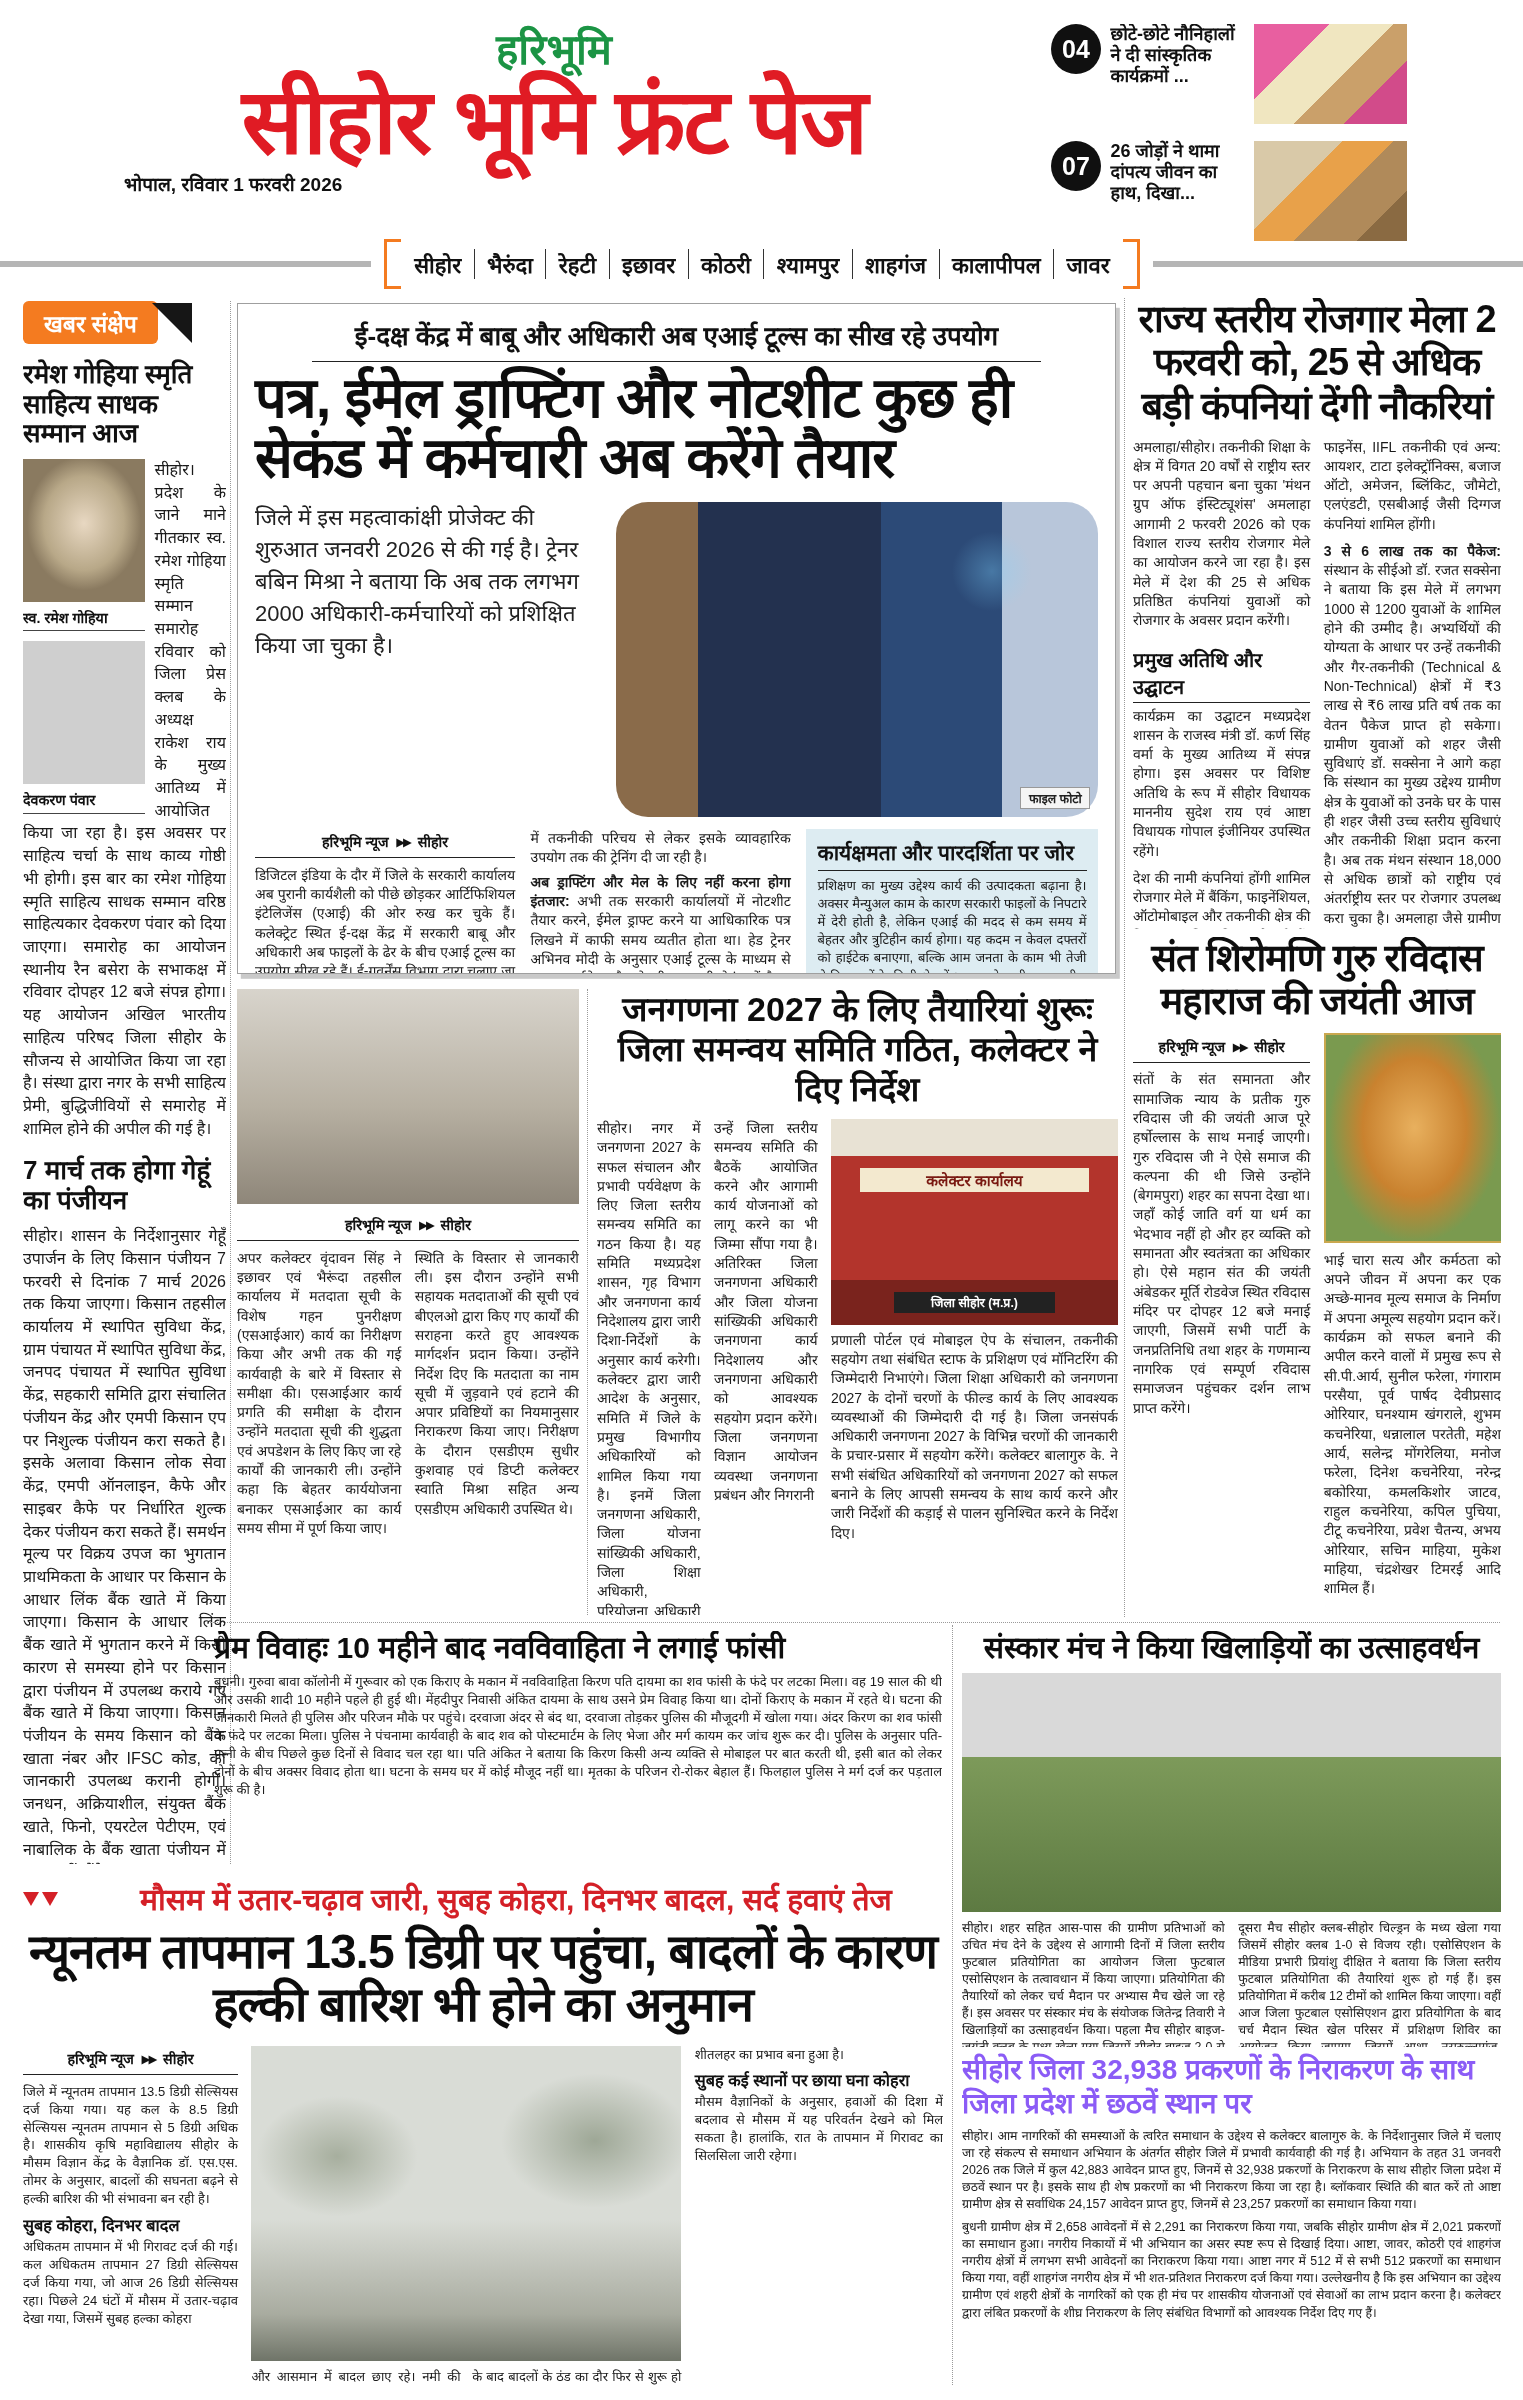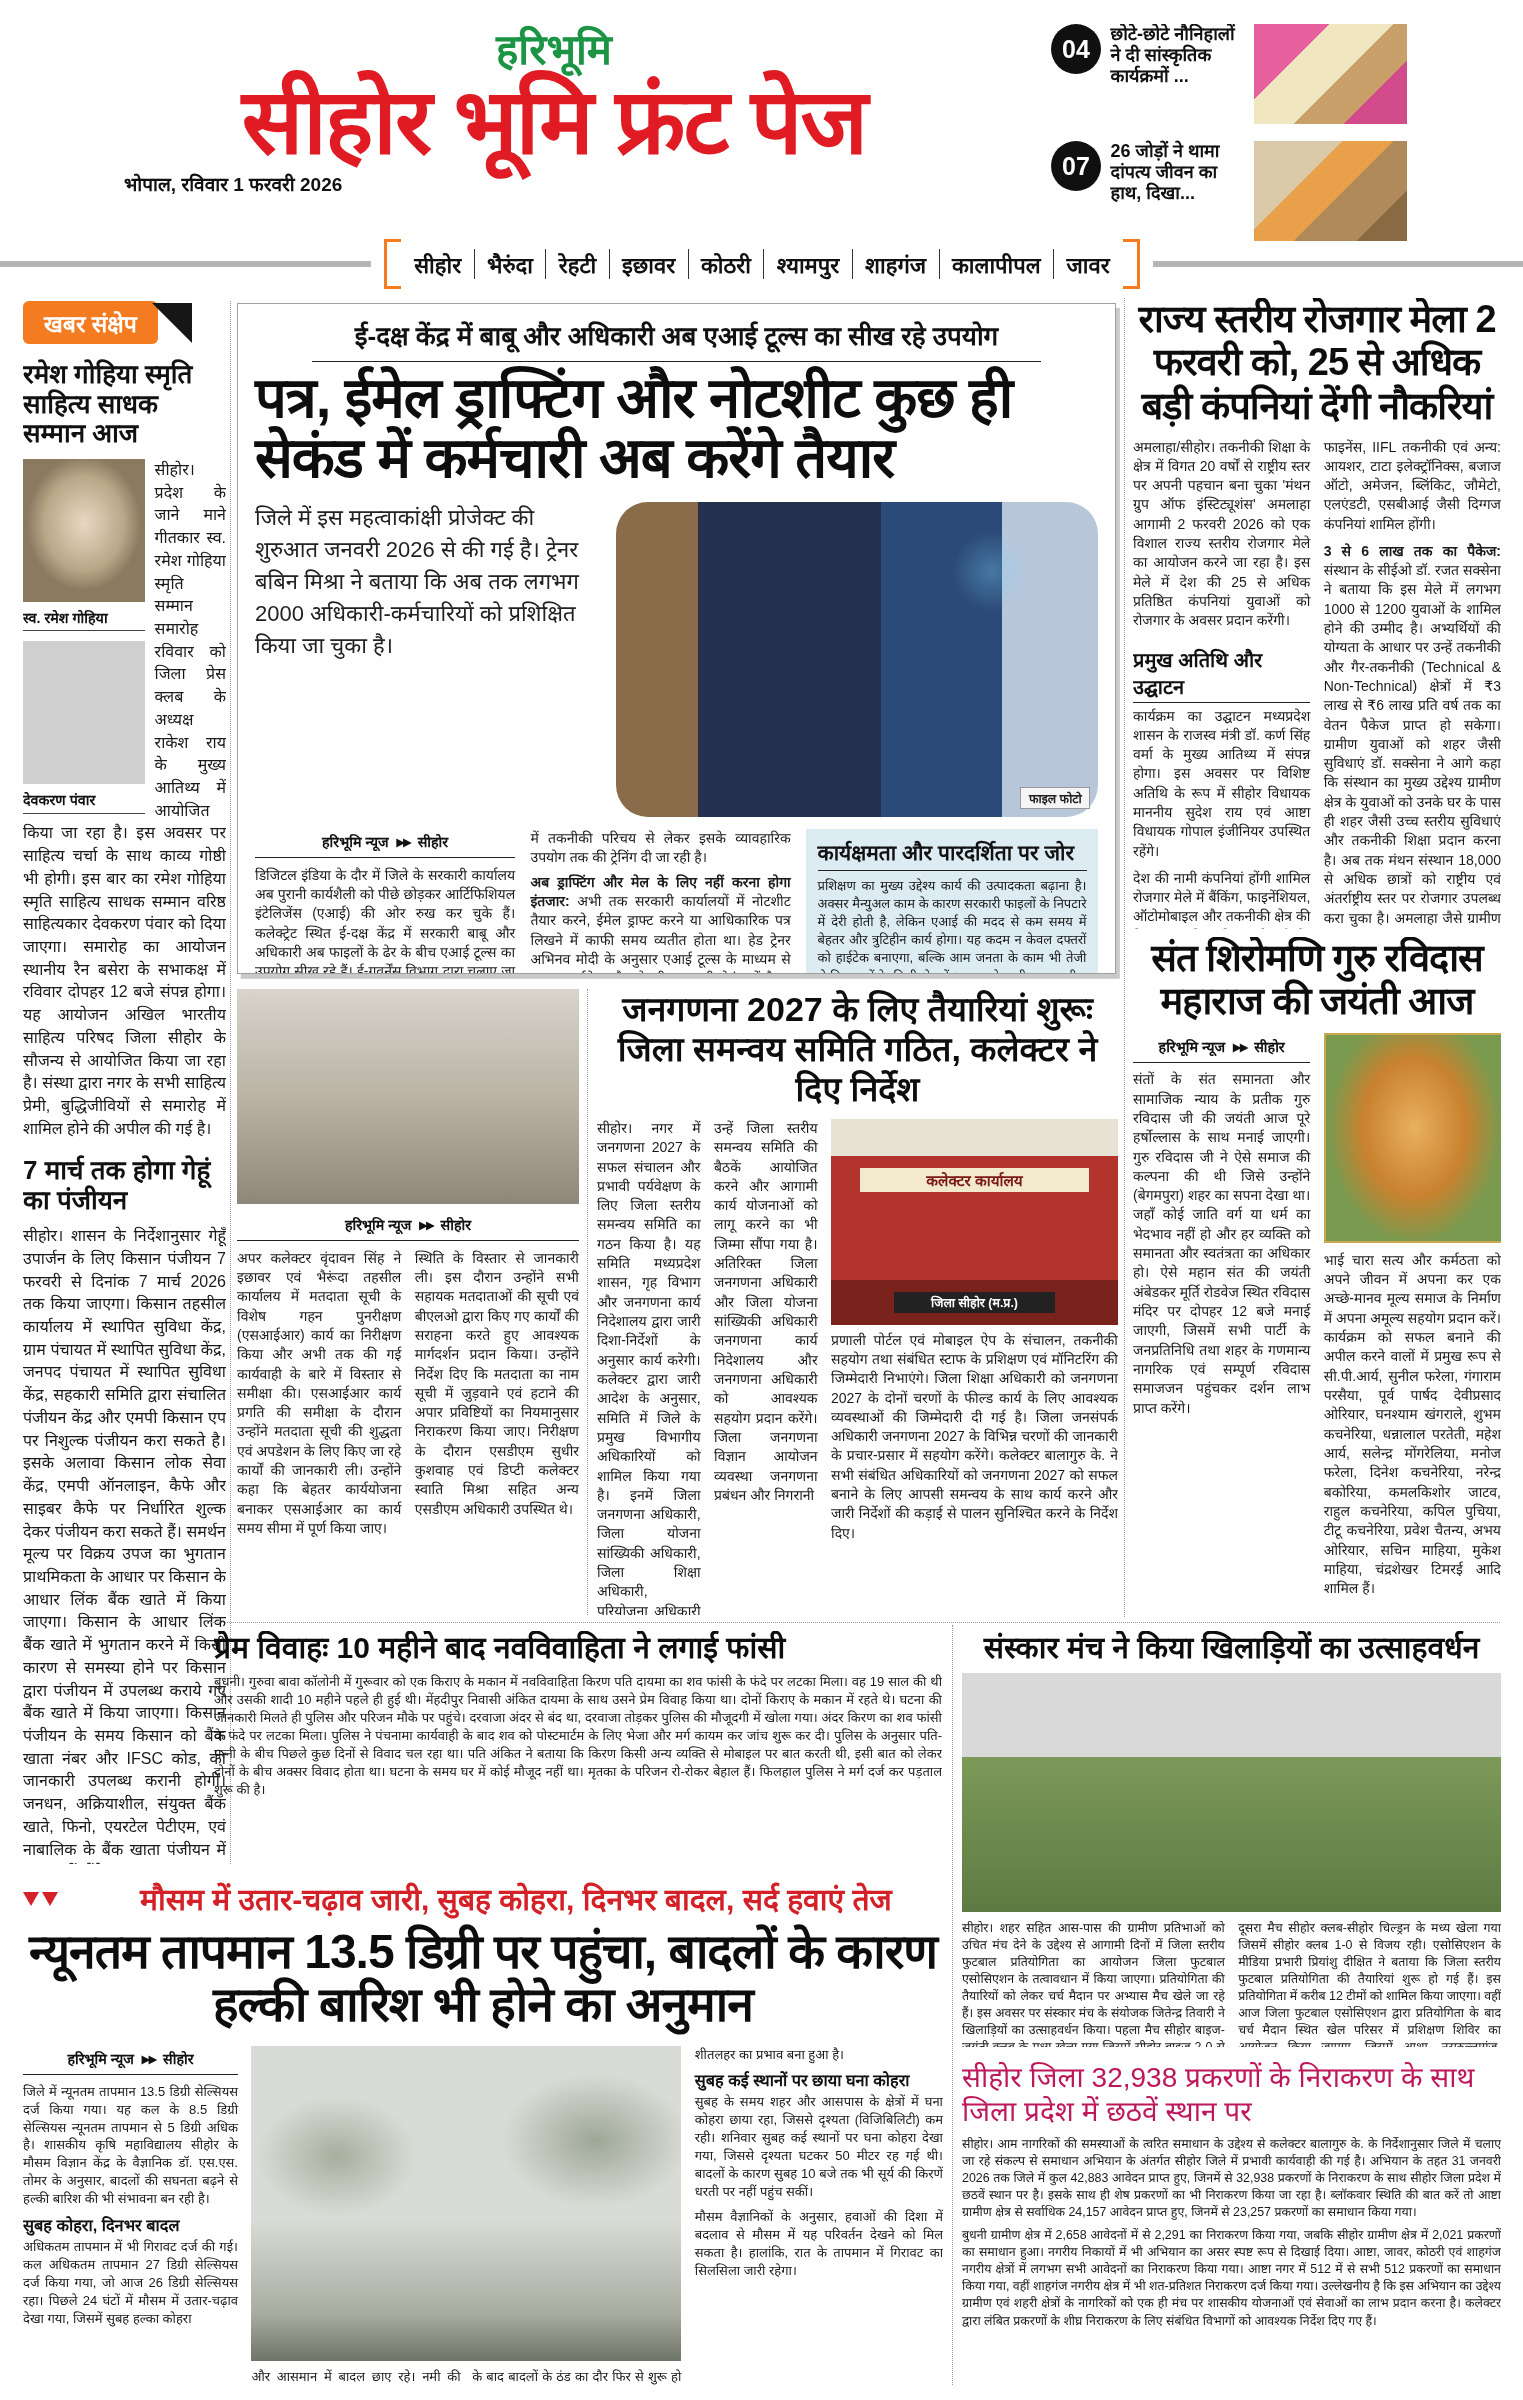--- a/index.html
+++ b/index.html
@@ -75,21 +75,21 @@
   .tri{width:0;height:0;border-left:8.6px solid transparent;border-right:8.6px solid transparent;border-top:14.3px solid #d42027;}
   .wk-text{color:#d42027;font-size:30px;font-weight:bold;flex:1;text-align:center;}
   .weather-head{font-size:48px;font-weight:bold;line-height:1.12;text-align:center;letter-spacing:-1px;color:#0d0d0d;margin:5.7px 0 13.4px;}
   .weather-grid{display:grid;grid-template-columns:215px 430px 1fr;gap:13.4px;}
   .fog-photo{width:100%;height:315px;background:
     radial-gradient(115px 86px at 20% 35%,#9aa390cc,transparent 70%),
     radial-gradient(134px 96px at 80% 30%,#8f9a86cc,transparent 70%),
     linear-gradient(180deg,#d9dcd6 0 55%,#a9aca0 85%,#6f7468);}
   .wsmall{font-size:13px;line-height:1.38;text-align:justify;color:#1a1a1a;}
   .mid2{display:grid;grid-template-columns:1fr 1fr;gap:11.5px;margin-top:7.6px;}
-  .sam-head{font-size:28px;font-weight:normal;line-height:1.2;color:#be185d;margin-bottom:7.6px;margin-top:8px;}
+  .sam-head{font-size:28px;font-weight:bold;line-height:1.2;color:#8b5cf6;margin-bottom:7.6px;}
 </style>
 </head>
 <body>
 
 <div id="page">
 
   <div class="sec" style="left:124px;top:19px;width:860px;">
     <div class="brand">हरिभूमि</div>
     <div class="edition">सीहोर भूमि फ्रंट पेज</div>
     <div class="dateline">भोपाल, रविवार 1 फरवरी 2026</div>
@@ -295,21 +295,20 @@
       <div>
         <div class="photo fog-photo"></div>
         <div class="mid2">
           <div class="wsmall">और आसमान में बादल छाए रहे। नमी की मात्रा अधिक होने के कारण ठंड का असर बना हुआ है। हाल ही में रात के समय हुई बारिश</div>
           <div class="wsmall">के बाद बादलों के ठंड का दौर फिर से शुरू हो गया है। उत्तर दिशा से आ रही बर्फीली हवाओं के कारण सीहोर जिले में</div>
         </div>
       </div>
       <div>
         <p class="wsmall" style="margin:0 0 5.7px;">शीतलहर का प्रभाव बना हुआ है।</p>
         <div class="subhead">सुबह कई स्थानों पर छाया घना कोहरा</div>
-        <p class="wsmall" style="margin:0 0 7.6px;">सुबह के समय शहर और आसपास के क्षेत्रों में घना कोहरा छाया रहा, जिससे दृश्यता (विजिबिलिटी) कम रही। शनिवार सुबह कई स्थानों पर घना कोहरा देखा गया, जिससे दृश्यता घटकर 50 मीटर रह गई थी। बादलों के कारण सुबह 10 बजे तक भी सूर्य की किरणें धरती पर नहीं पहुंच सकीं।</p>
         <p class="wsmall" style="margin:0;">मौसम वैज्ञानिकों के अनुसार, हवाओं की दिशा में बदलाव से मौसम में यह परिवर्तन देखने को मिल सकता है। हालांकि, रात के तापमान में गिरावट का सिलसिला जारी रहेगा।</p>
       </div>
     </div>
   </div>
 
   <div class="sec" style="left:962px;top:2053px;width:539px;height:335px;">
     <div class="sam-head">सीहोर जिला 32,938 प्रकरणों के निराकरण के साथ जिला प्रदेश में छठवें स्थान पर</div>
     <p class="jtext" style="font-size:12.4px;margin:0 0 5.7px;">सीहोर। आम नागरिकों की समस्याओं के त्वरित समाधान के उद्देश्य से कलेक्टर बालागुरु के. के निर्देशानुसार जिले में चलाए जा रहे संकल्प से समाधान अभियान के अंतर्गत सीहोर जिले में प्रभावी कार्यवाही की गई है। अभियान के तहत 31 जनवरी 2026 तक जिले में कुल 42,883 आवेदन प्राप्त हुए, जिनमें से 32,938 प्रकरणों के निराकरण के साथ सीहोर जिला प्रदेश में छठवें स्थान पर है। इसके साथ ही शेष प्रकरणों का भी निराकरण किया जा रहा है। ब्लॉकवार स्थिति की बात करें तो आष्टा ग्रामीण क्षेत्र से सर्वाधिक 24,157 आवेदन प्राप्त हुए, जिनमें से 23,257 प्रकरणों का समाधान किया गया।</p>
     <p class="jtext" style="font-size:12.4px;margin:0;">बुधनी ग्रामीण क्षेत्र में 2,658 आवेदनों में से 2,291 का निराकरण किया गया, जबकि सीहोर ग्रामीण क्षेत्र में 2,021 प्रकरणों का समाधान हुआ। नगरीय निकायों में भी अभियान का असर स्पष्ट रूप से दिखाई दिया। आष्टा, जावर, कोठरी एवं शाहगंज नगरीय क्षेत्रों में लगभग सभी आवेदनों का निराकरण किया गया। आष्टा नगर में 512 में से सभी 512 प्रकरणों का समाधान किया गया, वहीं शाहगंज नगरीय क्षेत्र में भी शत-प्रतिशत निराकरण दर्ज किया गया। उल्लेखनीय है कि इस अभियान का उद्देश्य ग्रामीण एवं शहरी क्षेत्रों के नागरिकों को एक ही मंच पर शासकीय योजनाओं एवं सेवाओं का लाभ प्रदान करना है। कलेक्टर द्वारा लंबित प्रकरणों के शीघ्र निराकरण के लिए संबंधित विभागों को आवश्यक निर्देश दिए गए हैं।</p>
   </div>

